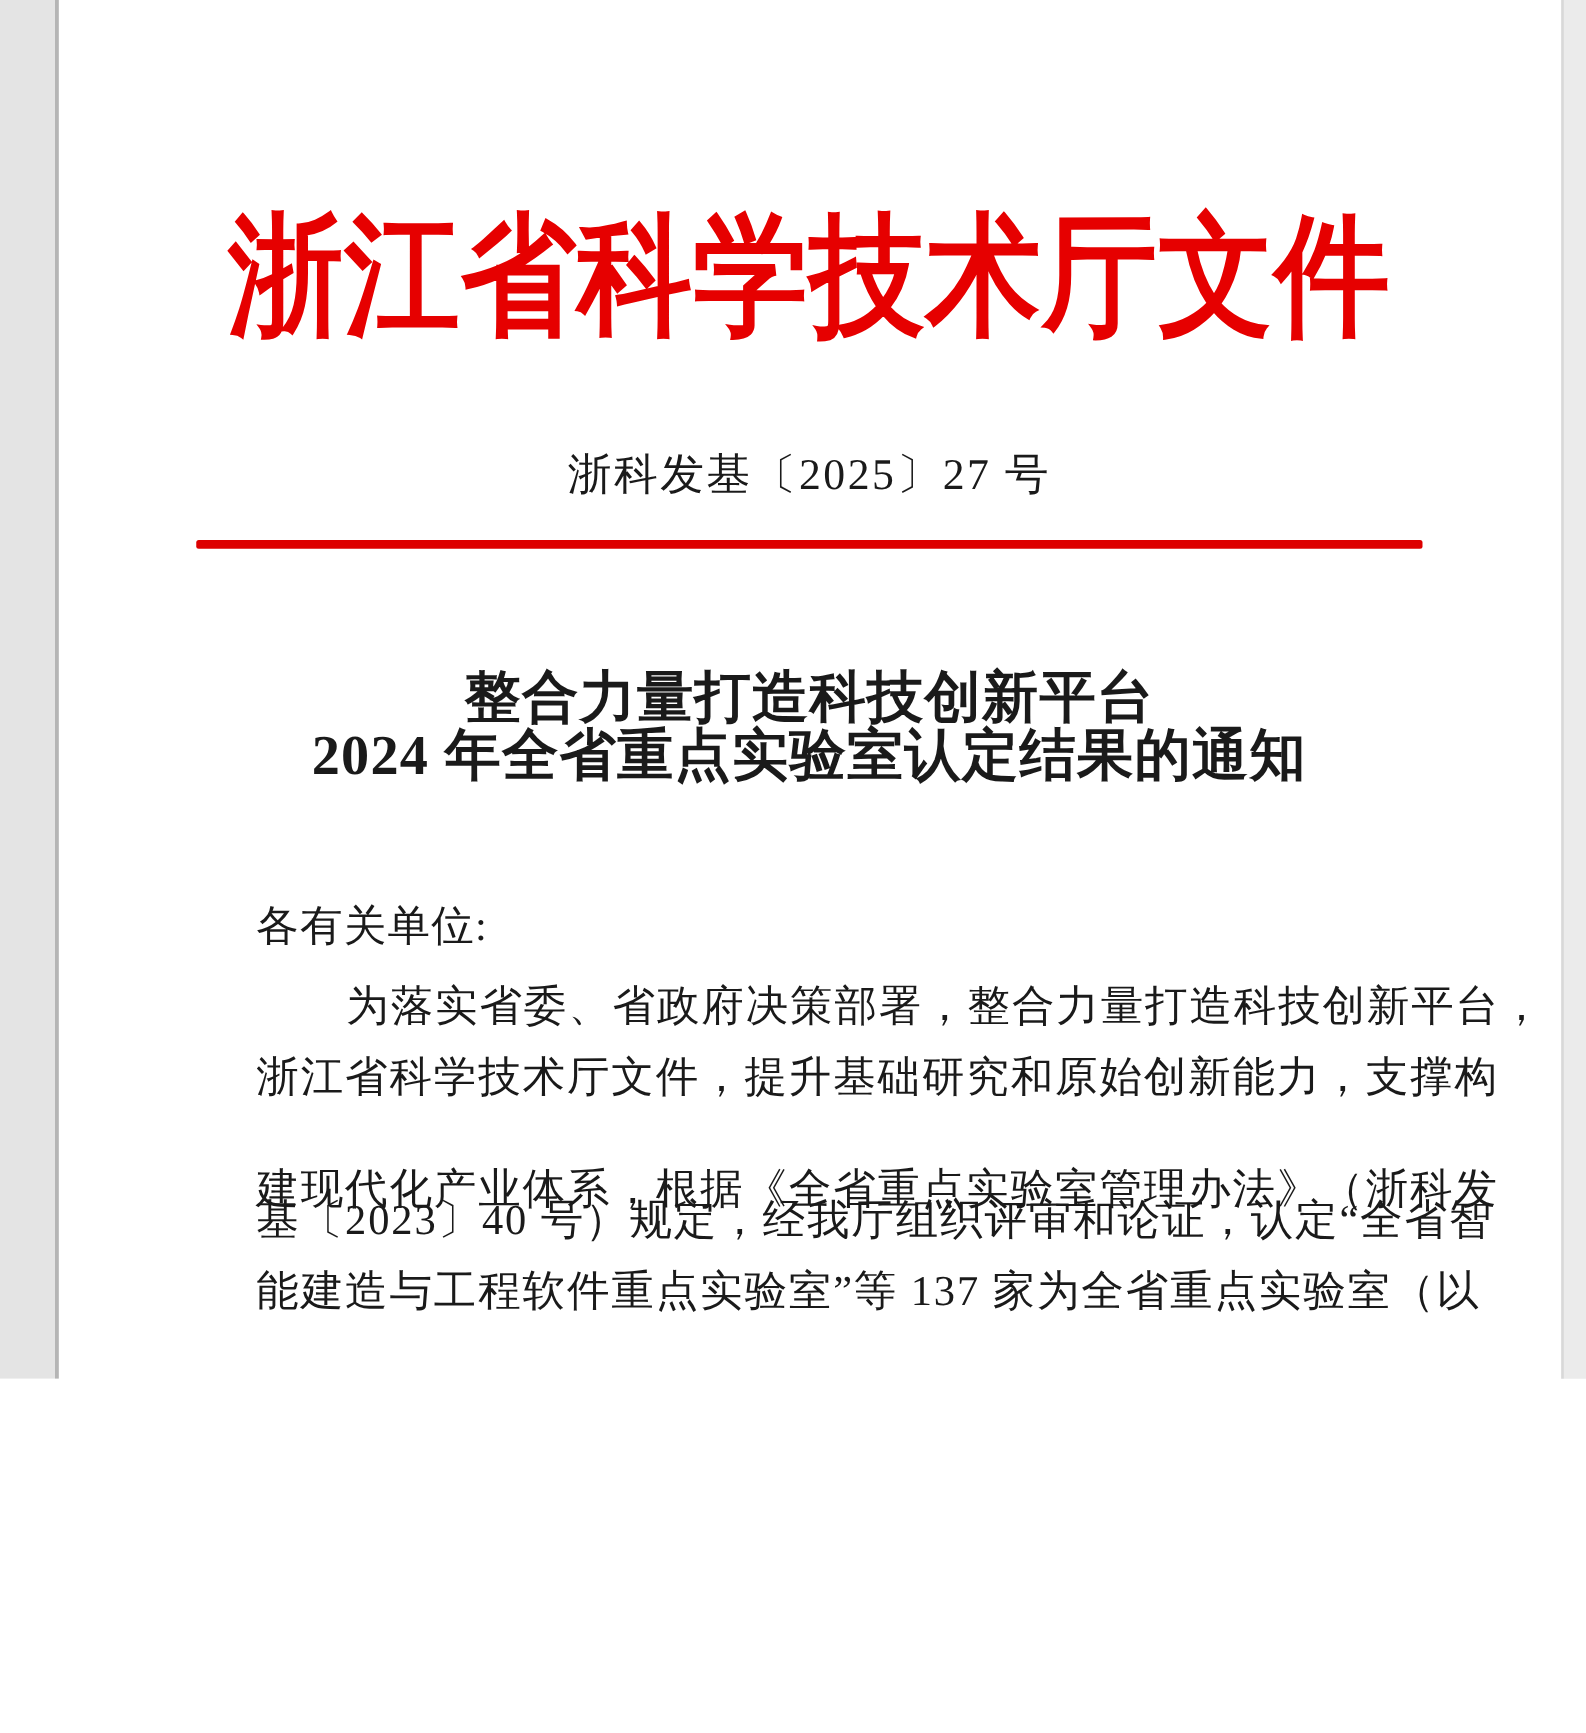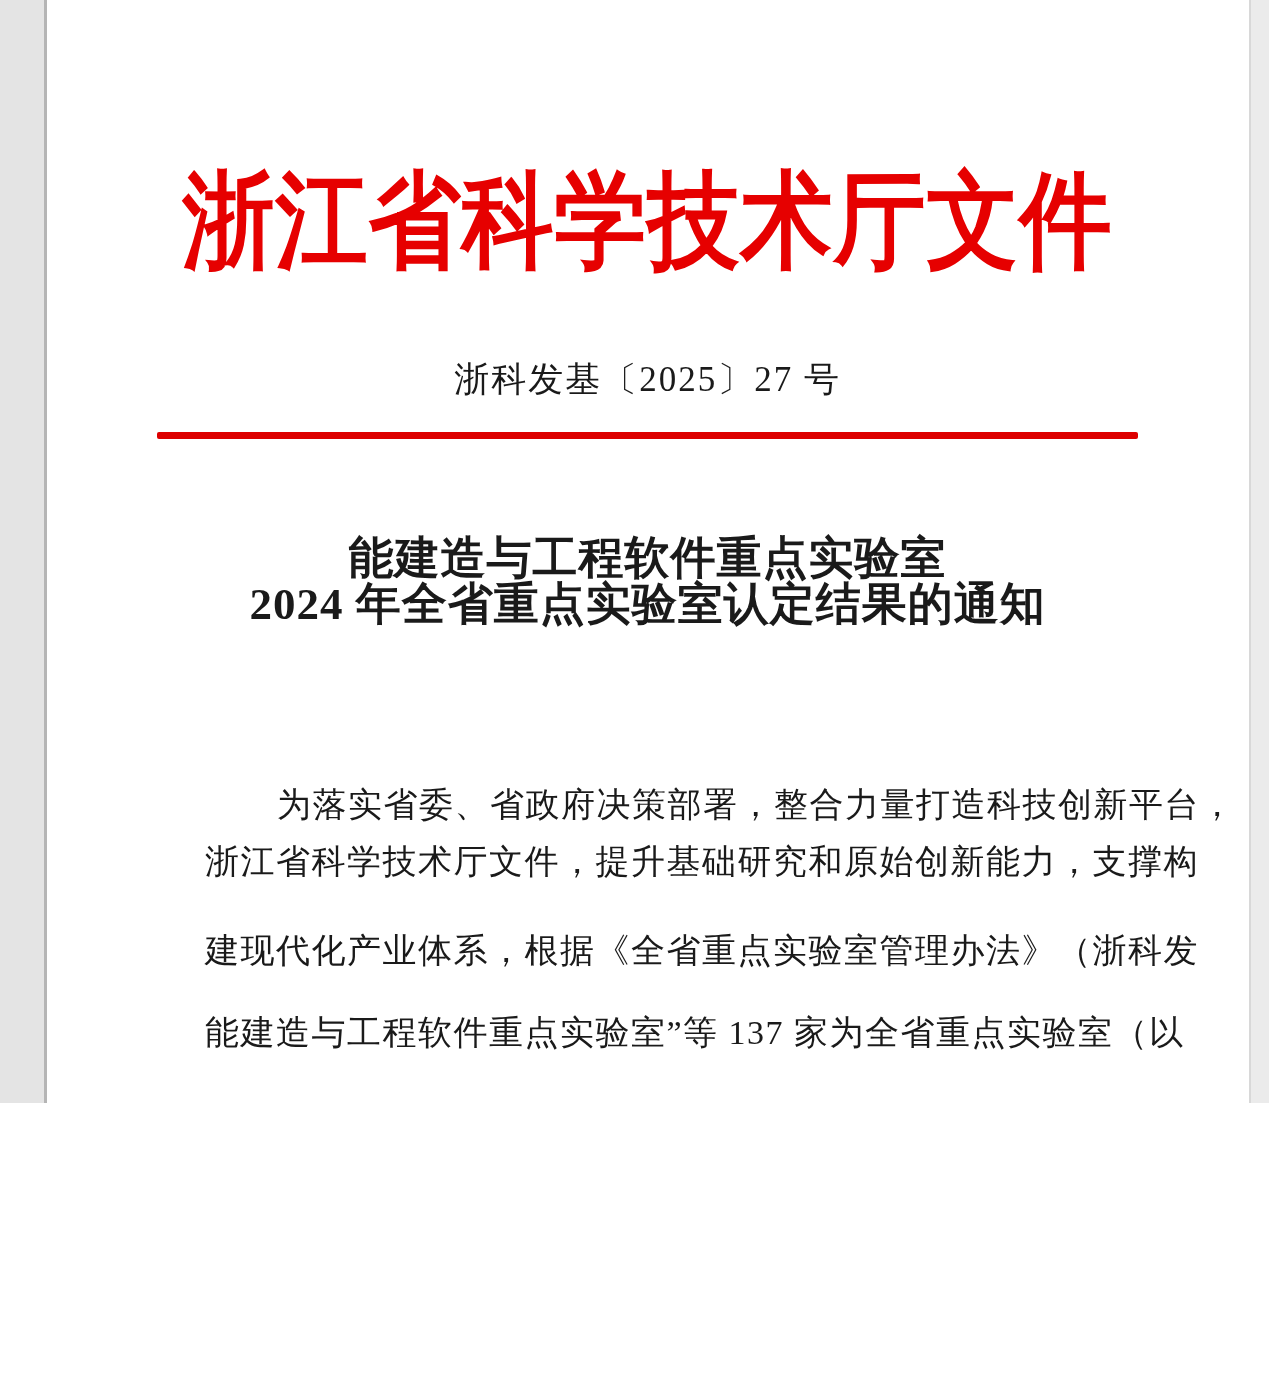--- a/index.html
+++ b/index.html
@@ -52,27 +52,29 @@
 
   <div class="edge-strip-left"></div>
   <div class="edge-strip-right"></div>
 
   <div class="centered-band letterhead">浙江省科学技术厅文件</div>
 
   <div class="centered-band doc-number">浙科发基〔2025〕27 号</div>
 
   <div class="red-divider"></div>
 
-  <div class="centered-band notice-title notice-title-1">能建造与工程软件重点实验室</div>
+  <div class="centered-band notice-title notice-title-1">整合力量打造科技创新平台</div>
   <div class="centered-band notice-title notice-title-2">2024 年全省重点实验室认定结果的通知</div>
 
+  <div class="body-text salutation">各有关单位:</div>
 
   <div class="bline bline-0">为落实省委、省政府决策部署，整合力量打造科技创新平台，</div>
   <div class="bline bline-1">浙江省科学技术厅文件，提升基础研究和原始创新能力，支撑构</div>
   <div class="bline bline-2">建现代化产业体系，根据《全省重点实验室管理办法》（浙科发</div>
+  <div class="bline bline-3">基〔2023〕40 号）规定，经我厅组织评审和论证，认定“全省智</div>
   <div class="bline bline-4">能建造与工程软件重点实验室”等 137 家为全省重点实验室（以</div>
 
   <div class="table-section">
 
     
 
     
 
     
   </div>

